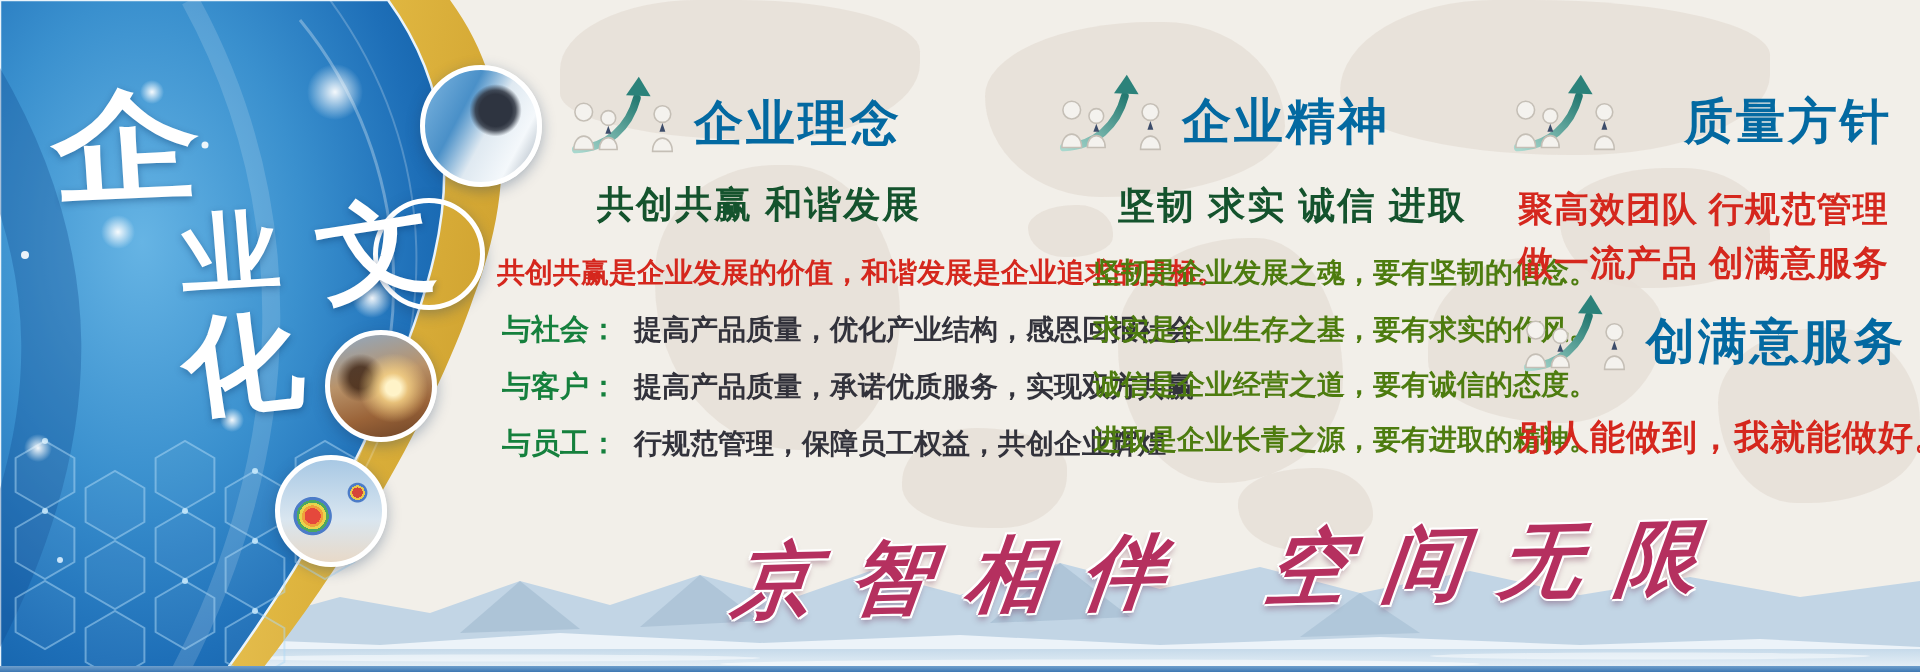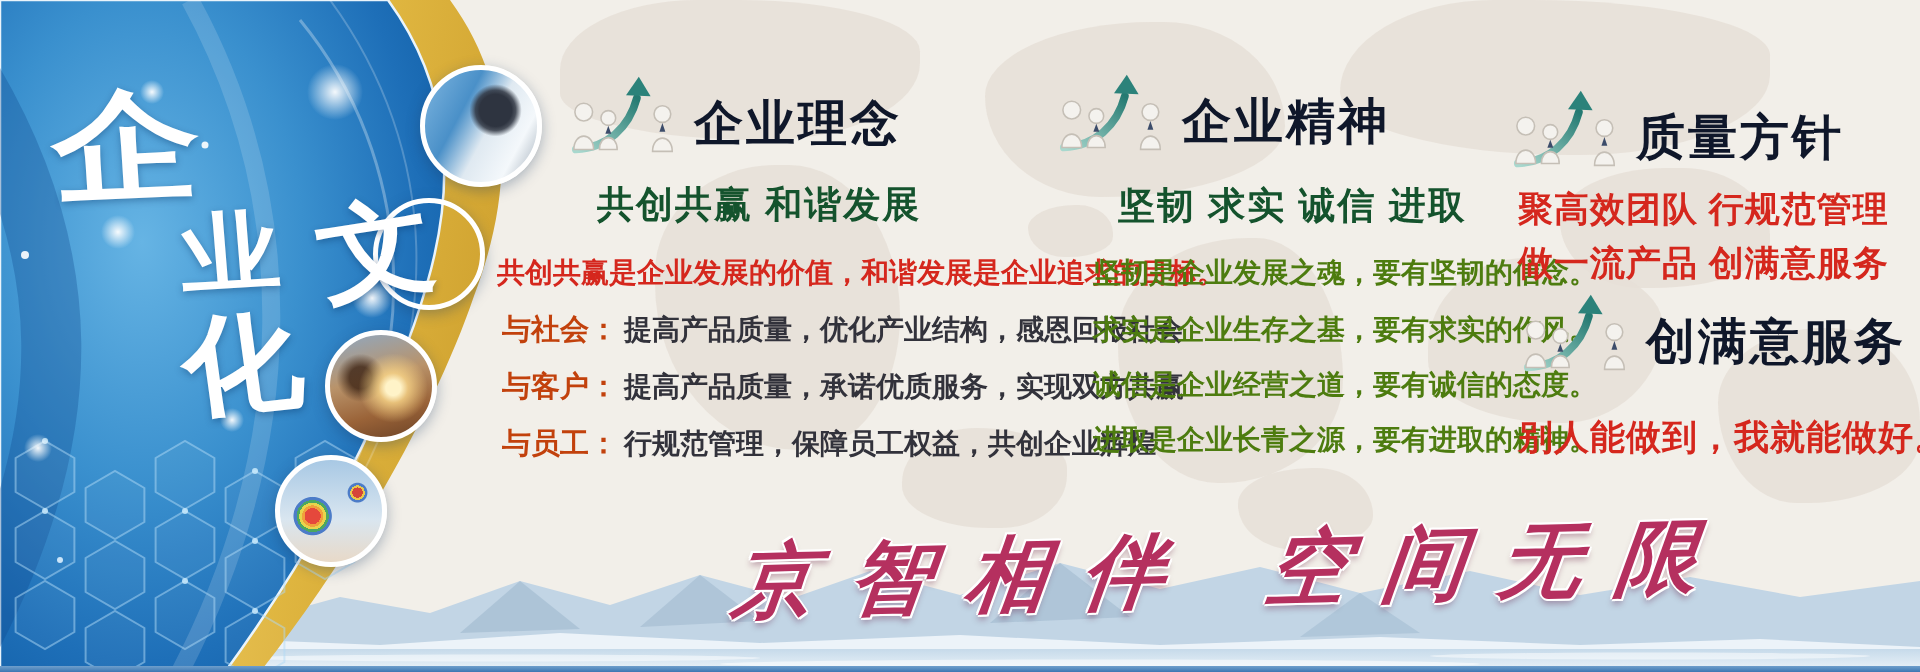--- a/index.html
+++ b/index.html
@@ -52,30 +52,30 @@
   .vchar{position:absolute;color:#fff;font-weight:bold;z-index:8;line-height:1;
          text-shadow:0 3px 8px rgba(0,40,90,.35);transform-origin:center;}
   .vc0{left:52px; top:72px; font-size:148px;transform:scaleY(.82) rotate(-3deg);}
   .vc1{left:180px;top:202px;font-size:100px;transform:scaleY(.86) rotate(-4deg);}
   .vc2{left:318px;top:192px;font-size:116px;transform:scaleY(.9) rotate(-10deg);}
   .vc3{left:182px;top:303px;font-size:120px;transform:scaleY(.9) rotate(-7deg);}
 
   
   .section-header{position:absolute;display:flex;align-items:flex-end;z-index:4;}
   .grow-icon{width:118px;height:84px;flex:0 0 auto;}
-  .section-title{font-size:49px;font-weight:bold;color:#0f172a;letter-spacing:3px;
+  .section-title{font-size:49px;font-weight:bold;color:#0369a1;letter-spacing:3px;
                  line-height:1;margin:0 0 10px 8px;white-space:nowrap;}
 
   .red-sub{position:absolute;font-size:37px;font-weight:bold;color:#14532d;
            letter-spacing:2px;white-space:nowrap;z-index:4;}
   .red-intro{position:absolute;font-size:28px;font-weight:bold;color:#d5271d;
              white-space:nowrap;z-index:4;}
   .item-row{position:absolute;display:flex;align-items:baseline;font-size:28px;
             font-weight:bold;color:#32323b;white-space:nowrap;z-index:4;}
-  .item-label{color:#c2410c;font-size:29px;margin-right:6px;text-align:center;}
+  .item-label{color:#15803d;font-size:29px;margin-right:16px;text-align:center;}
   .body-line{position:absolute;font-size:28px;font-weight:bold;color:#4d7c0f;
              white-space:nowrap;z-index:4;}
   .qline{position:absolute;font-size:35px;font-weight:bold;color:#d5271d;
          letter-spacing:1px;white-space:nowrap;z-index:4;}
 
   
   #slogan{position:absolute;left:735px;top:524px;display:flex;gap:68px;z-index:4;
           transform:skewX(-8deg) rotate(-1.5deg);}
   .slogan-part{font-size:82px;font-weight:bold;font-style:italic;letter-spacing:34px;
         color:#b5305f;white-space:nowrap;line-height:1.1;
@@ -249,21 +249,21 @@
     <polygon points="96,49 99,58 93,58" fill="#3c4c6a"></polygon>
   </svg></div>
     <h2 class="section-title">企业精神</h2>
   </div>
   <div class="red-sub" style="left:1118px;top:181px;">坚韧  求实  诚信  进取</div>
   <div class="body-line" style="left:1093px;top:254px;">坚韧是企业发展之魂，要有坚韧的信念。</div>
   <div class="body-line" style="left:1093px;top:311px;">求实是企业生存之基，要有求实的作风。</div>
   <div class="body-line" style="left:1093px;top:366px;">诚信是企业经营之道，要有诚信的态度。</div>
   <div class="body-line" style="left:1093px;top:421px;">进取是企业长青之源，要有进取的精神。</div>
 
-  <div class="section-header" style="left:1510px;top:88px;">
+  <div class="section-header" style="left:1510px;top:72px;gap:48px;">
     <div class="grow-icon">
   <svg viewBox="0 0 120 84" width="118" height="84">
     <defs>
             <linearGradient id="tg2" x1="0" y1="1" x2="1" y2="0">
       <stop offset="0" stop-color="#a8d8ce"></stop>
               <stop offset="1" stop-color="#257a72"></stop>
     </linearGradient>
           </defs>
     <path d="M8,76 C40,74 62,54 70,24" fill="none" stroke="url(#tg2)" stroke-width="8" stroke-linecap="round"></path>
     <polygon points="59,21 72,2 84,22" fill="#2b827a"></polygon>

